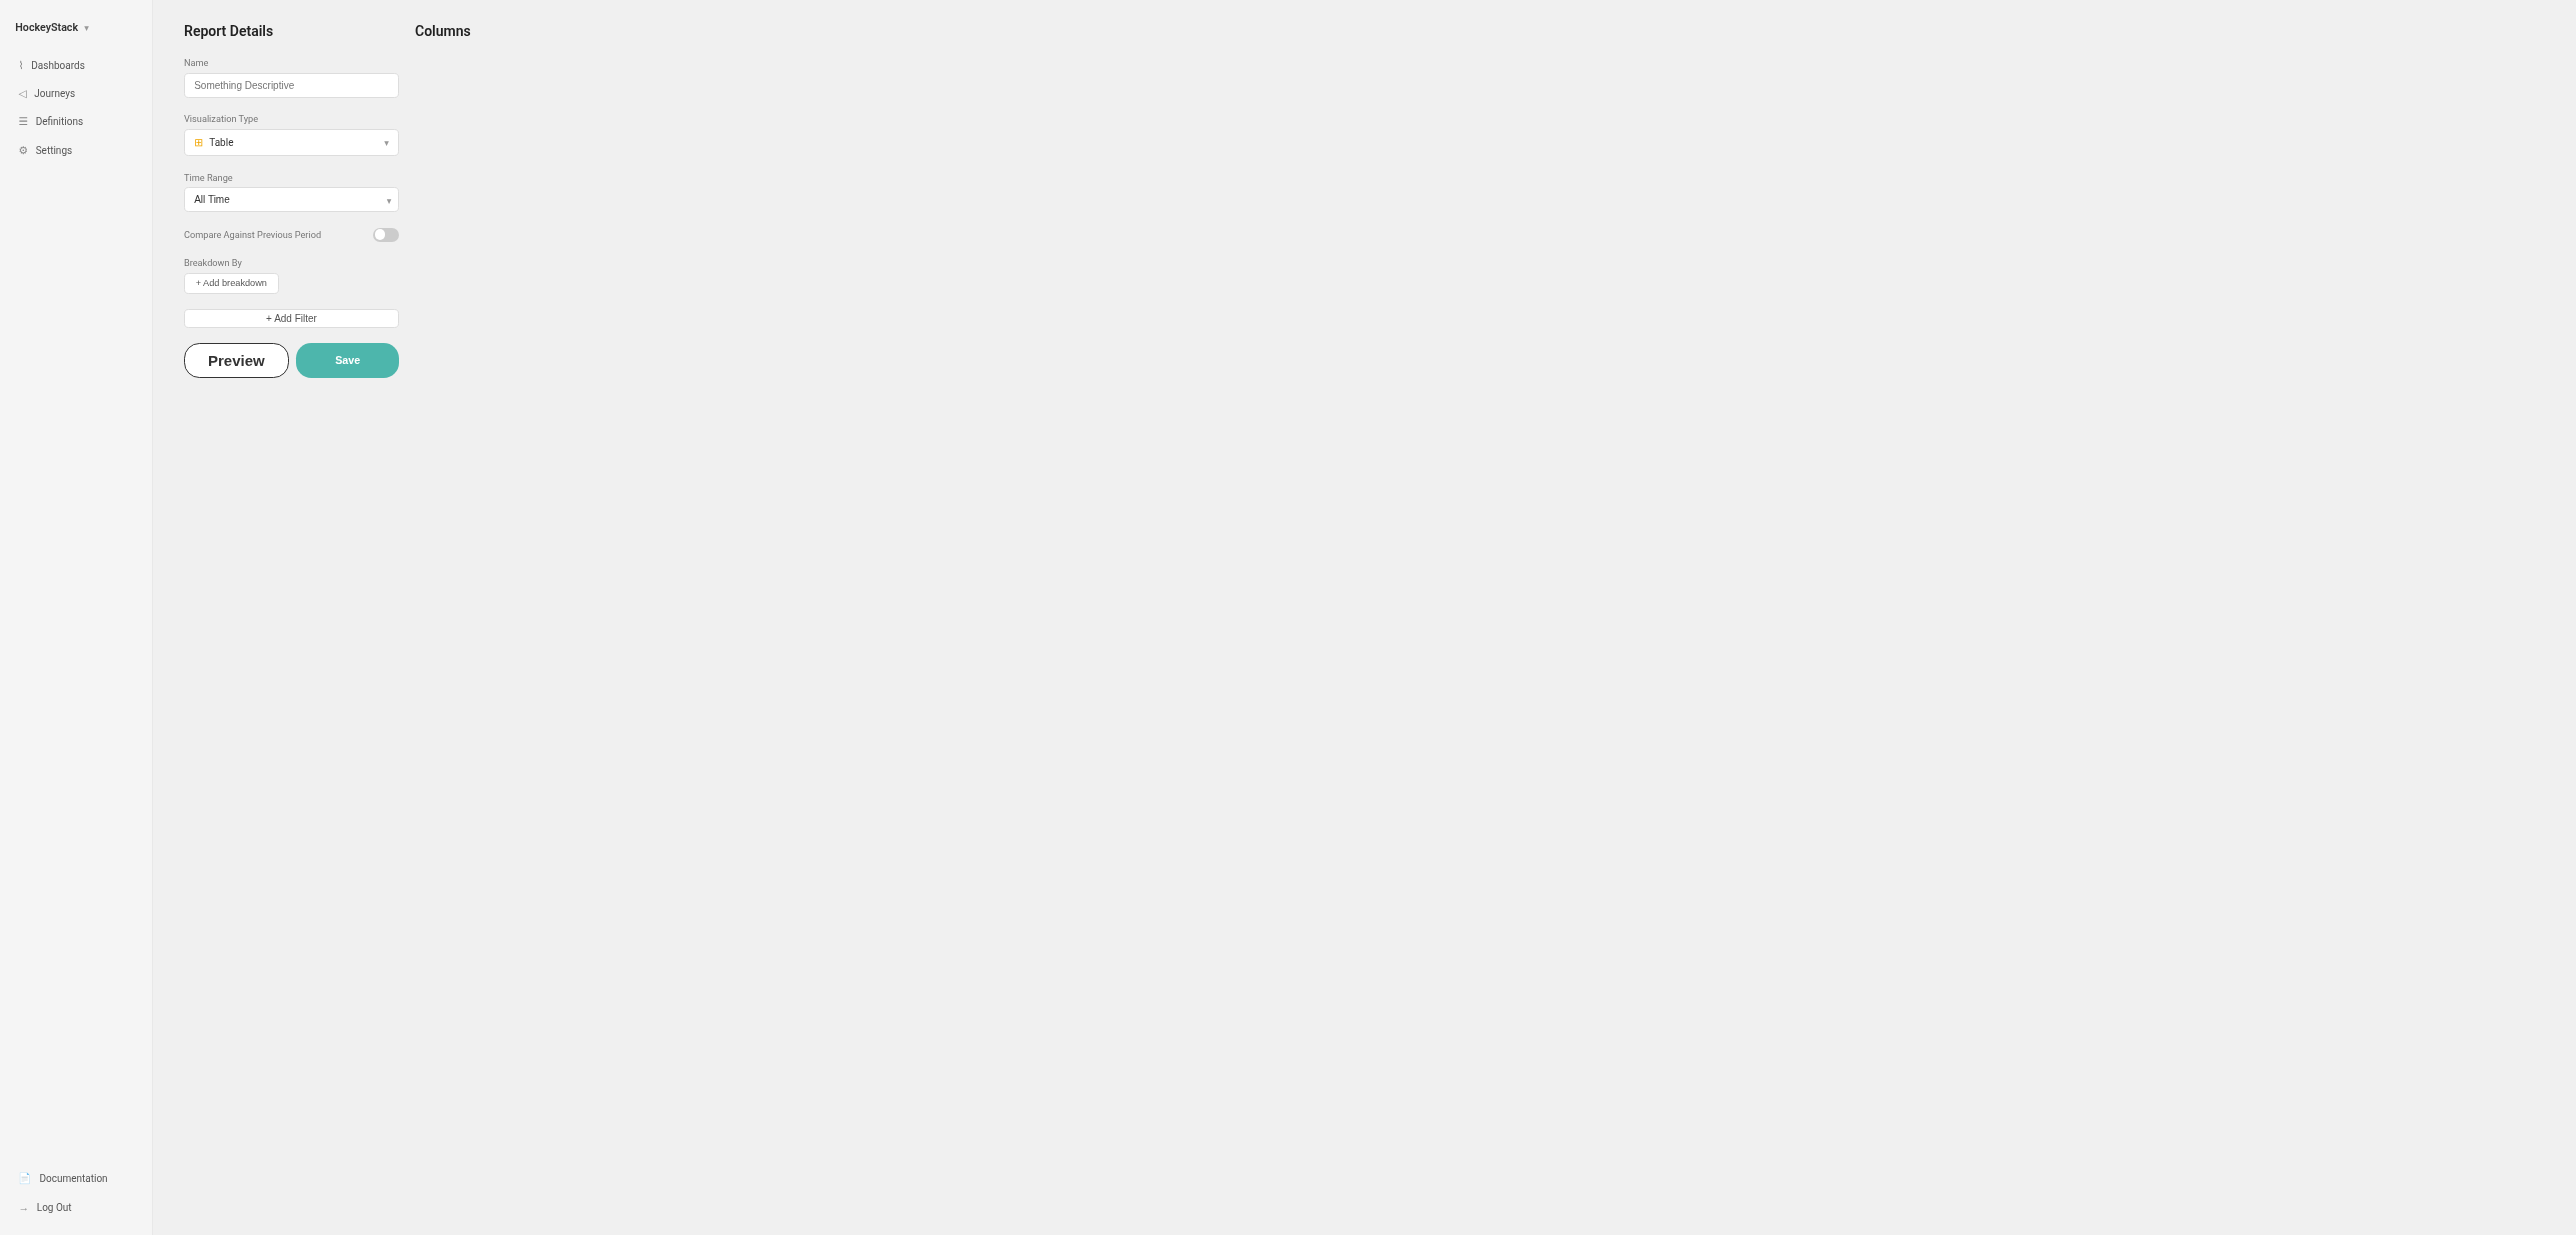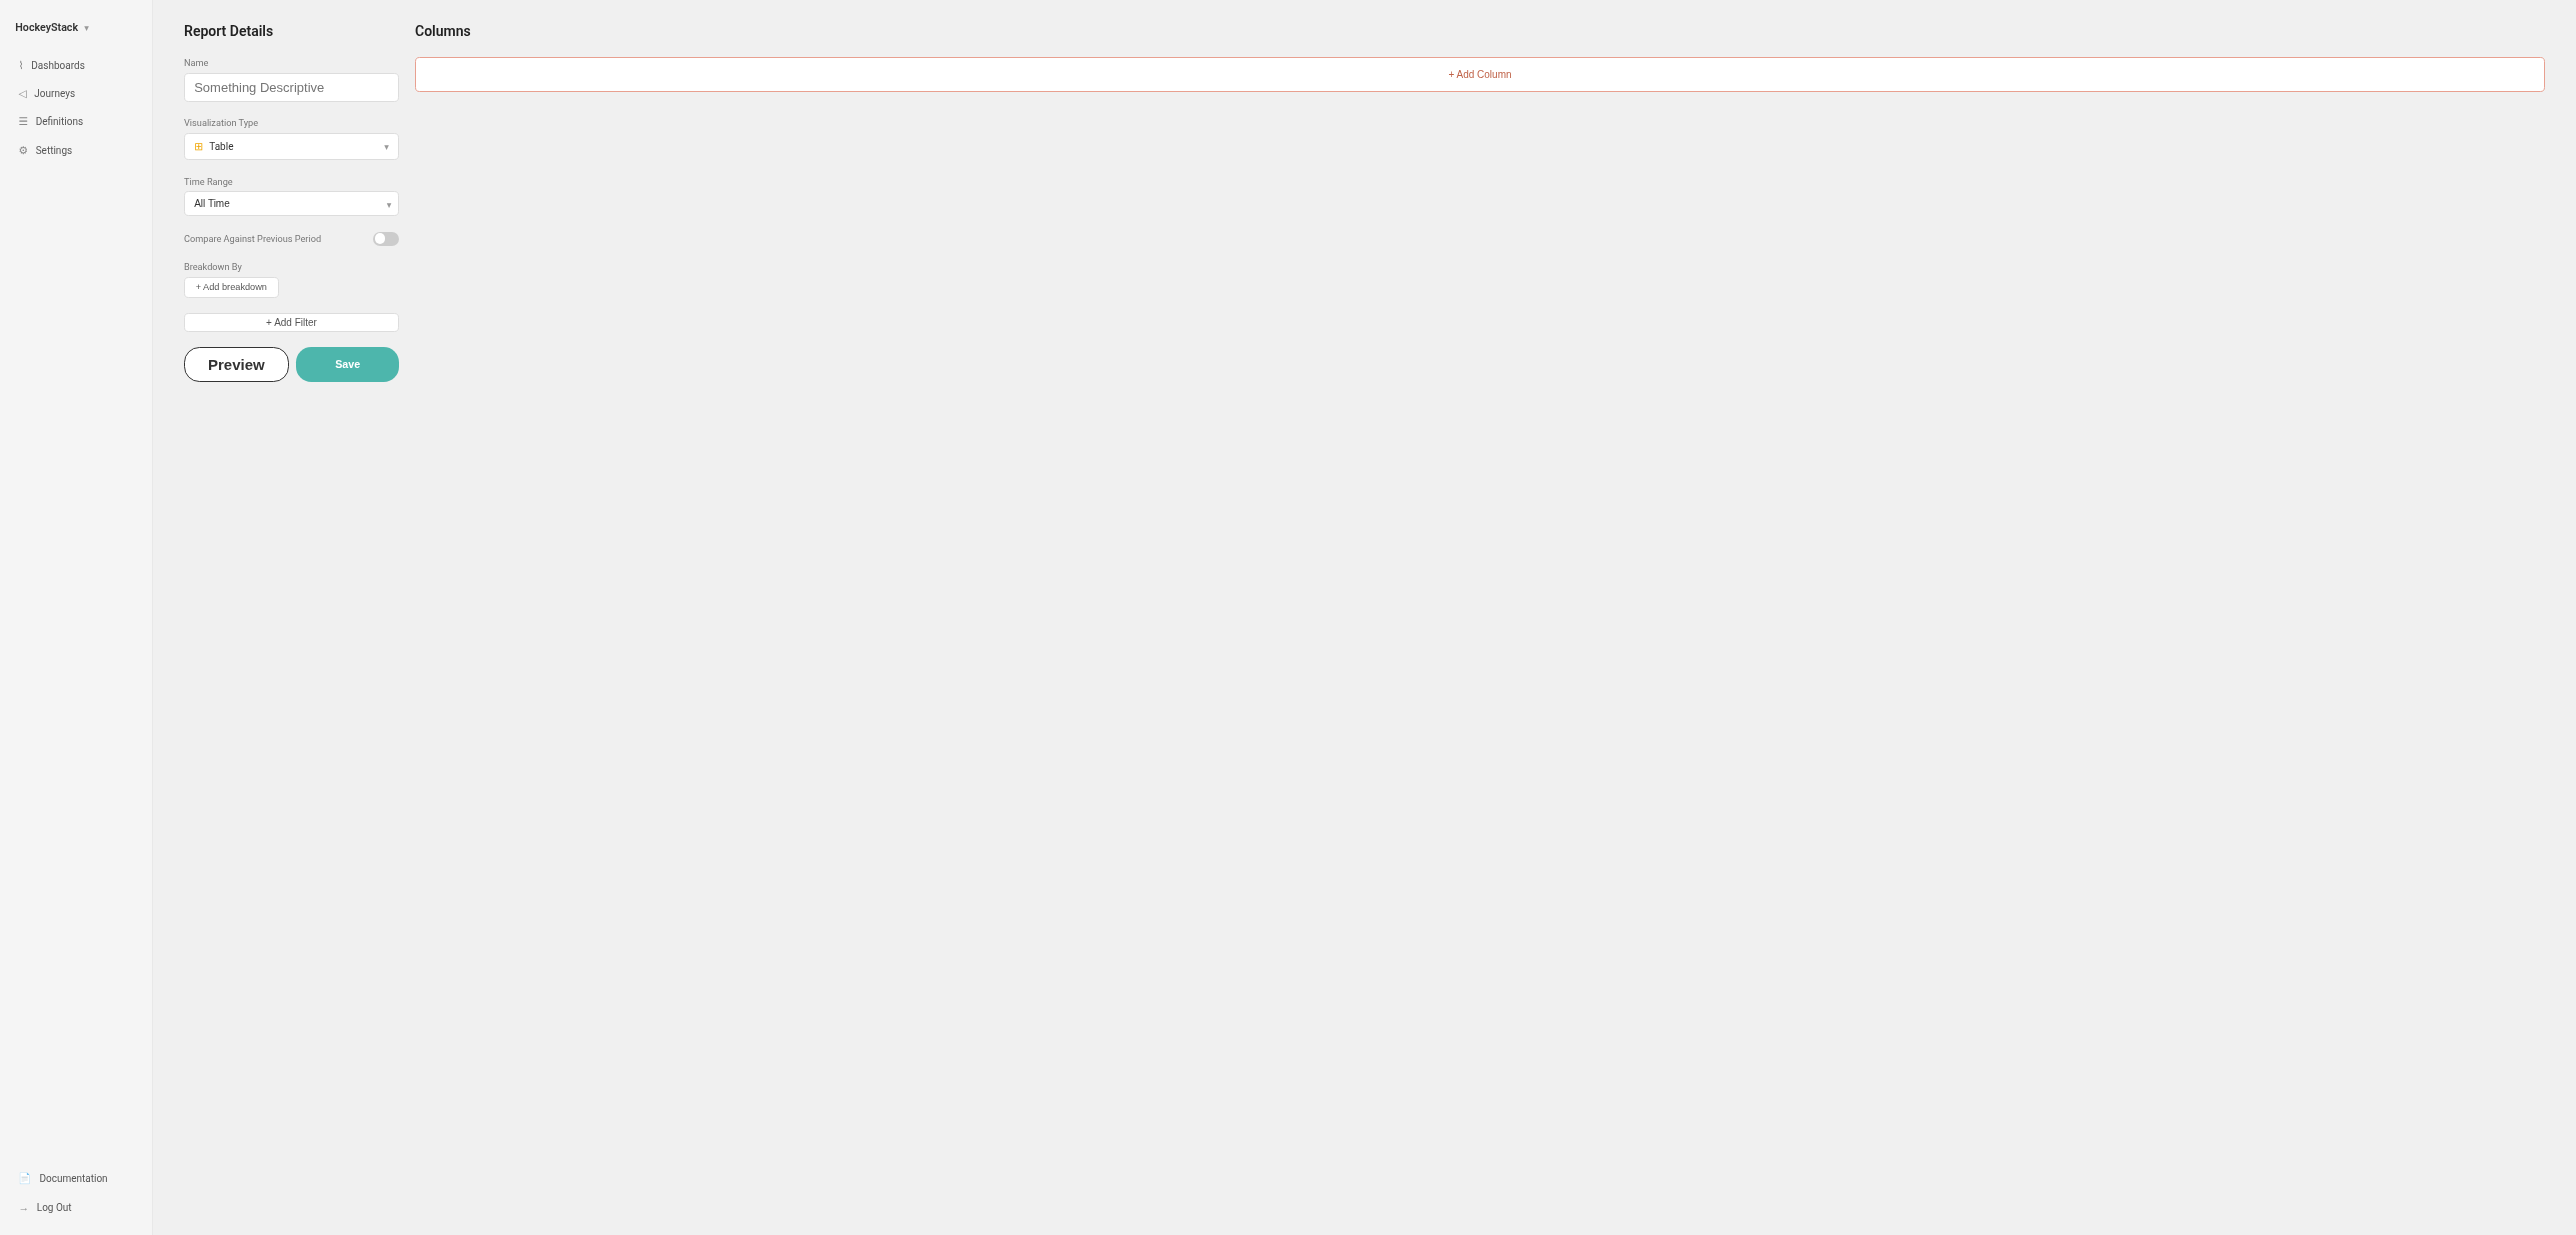--- a/index.html
+++ b/index.html
@@ -113,21 +113,21 @@
       color: #777;
       margin-bottom: 4.6px;
       display: block;
     }
 
     .form-input {
       width: 100%;
       padding: 6.1px 9.2px;
       border: 0.8px solid #ddd;
       border-radius: 4.6px;
-      font-size: 13px;
+      font-size: 10px;
       color: #aaa;
       background: #fff;
       outline: none;
     }
 
     .select-wrapper {
       position: relative;
     }
 
     .select-wrapper select {
@@ -366,17 +366,16 @@
     <button class="add-filter-btn">+ Add Filter</button>
 
     <div class="actions-row">
       <button class="preview-btn">Preview</button>
       <button class="save-btn">Save</button>
     </div>
   </div>
 
   <div class="columns-panel">
     <h2 class="panel-title">Columns</h2>
-    <button class="add-column-btn">+ Add Column</button>
   </div>
 
 </div>
 
 
 </body></html>

